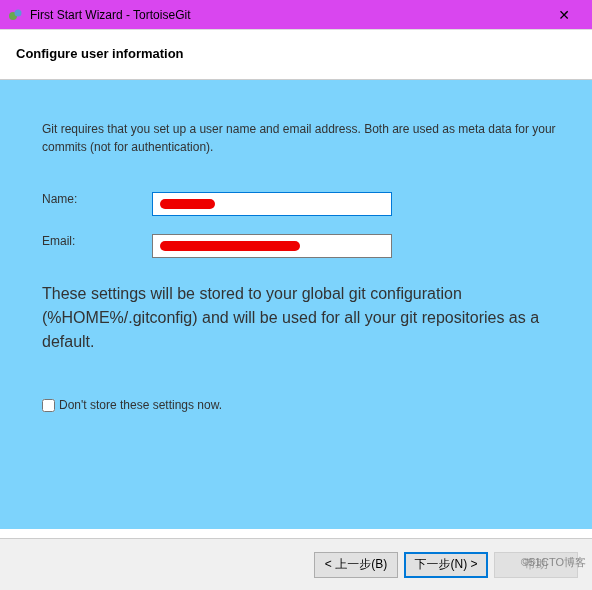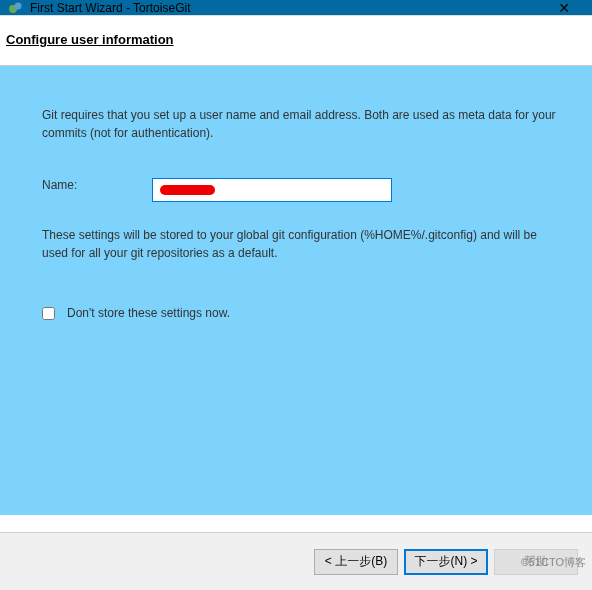--- a/index.html
+++ b/index.html
@@ -10,26 +10,26 @@
     body {
       font-family: "Segoe UI", Tahoma, sans-serif;
       font-size: 12px;
       background: #fff;
       width: 592px;
       height: 590px;
       position: relative;
       overflow: hidden;
     }
     .titlebar {
-      height: 16px;
+      height: 30px;
       display: flex;
       align-items: center;
       padding: 0 8px;
       border-bottom: 1px solid #ddd;
-      background: #0369a1;
+      background: #d946ef;
     }
     .titlebar .icon {
       width: 16px;
       height: 16px;
       margin-right: 6px;
       display: inline-flex;
       align-items: center;
       justify-content: center;
     }
     .titlebar .title {
@@ -41,23 +41,22 @@
       width: 40px;
       height: 28px;
       display: flex;
       align-items: center;
       justify-content: center;
       font-size: 14px;
       color: #000;
       cursor: pointer;
     }
     .header {
-      padding: 16px 6px 18px;
+      padding: 16px 16px 18px;
       background: #fff;
-      text-decoration: underline;
     }
     .header h1 {
       font-size: 13px;
       font-weight: bold;
       color: #000;
     }
     .content {
       border-top: 1px solid #ccc;
       padding: 40px 32px 20px 42px;
       background: #7dd3fc;
@@ -101,45 +100,45 @@
       left: 8px;
       top: 50%;
       transform: translateY(-50%);
       height: 10px;
       background: #e00;
       border-radius: 6px;
     }
     .redact-short::after { width: 55px; }
     .redact-long::after { width: 140px; }
     .note {
-      font-size: 12px;
+      font-size: 16px;
       color: #333;
       line-height: 1.5;
       margin-top: 24px;
       margin-bottom: 44px;
     }
     .checkbox-row {
       display: flex;
       align-items: center;
-      gap: 12px;
+      gap: 4px;
       font-size: 12px;
       color: #333;
     }
     .checkbox-row input[type="checkbox"] {
       width: 13px;
       height: 13px;
       accent-color: #0078d7;
     }
     .footer {
       position: absolute;
       bottom: 0;
       left: 0;
       right: 0;
       border-top: 1px solid #ccc;
-      height: 58px;
+      height: 52px;
       display: flex;
       align-items: center;
       justify-content: flex-end;
       padding: 0 14px;
       gap: 6px;
       background: #f0f0f0;
     }
     .footer button {
       min-width: 84px;
       height: 26px;
@@ -192,20 +191,26 @@
 <div class="content">
   <p class="intro">Git requires that you set up a user name and email address. Both are used as meta data for your commits (not for authentication).</p>
 
   <div class="form-row highlighted">
     <label class="label">Name:</label>
     <span class="redacted redact-short">
       <input type="text" value="" style="">
     </span>
   </div>
 
+  <div class="form-row">
+    <label class="label">Email:</label>
+    <span class="redacted redact-long">
+      <input type="text" value="" style="">
+    </span>
+  </div>
 
   <p class="note">These settings will be stored to your global git configuration (%HOME%/.gitconfig) and will be used for all your git repositories as a default.</p>
 
   <div class="checkbox-row">
     <input type="checkbox" style="">
     <label>Don't store these settings now.</label>
   </div>
 </div>
 
 <div class="footer">

